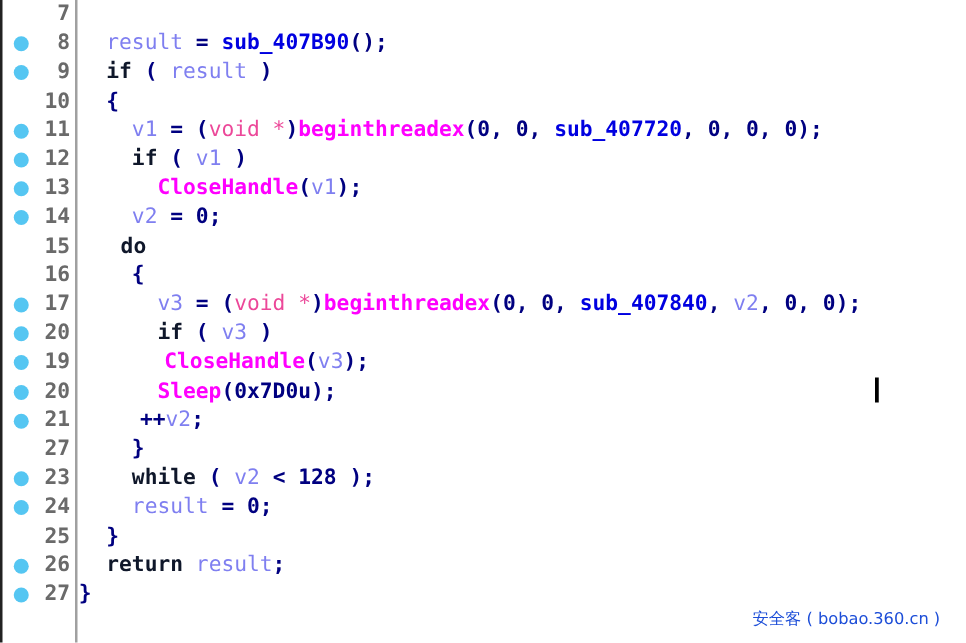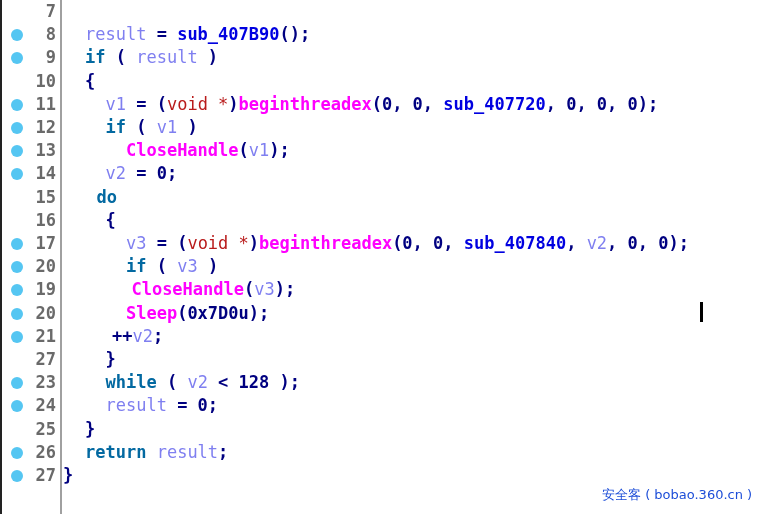--- a/index.html
+++ b/index.html
@@ -5,25 +5,25 @@
     html, body { margin: 0; padding: 0; background: #ffffff; }
     body { width: 773px; height: 514px; position: relative; overflow: hidden; }
     .left-edge { position: absolute; left: 0; top: 0; width: 2px; height: 514px; background: #222; }
     .gutter-line { position: absolute; left: 60px; top: 0; width: 2px; height: 514px; background: #a0a0a0; }
     .code-view { position: absolute; left: 0; top: 0; width: 773px; height: 514px;
       font-family: "DejaVu Sans Mono", "Liberation Mono", monospace; font-size: 17px; font-weight: bold; }
     .row { position: absolute; left: 0; height: 23px; line-height: 23px; white-space: pre; }
     .dot { position: absolute; left: 11px; top: 6px; width: 12px; height: 12px; border-radius: 50%; background: #55c6f2; }
     .lnum { position: absolute; left: 26px; width: 30px; text-align: right; color: #6a6a6a; font-weight: bold; }
     .code { position: absolute; left: 63px; }
-    .kw { color: #0369a1; }
+    .kw { color: #0f172a; }
     .var { color: #7f7ff0; font-weight: normal; }
     .fn { color: #0000e0; }
     .api { color: #ff00ff; }
-    .cast { color: #b91c1c; font-weight: normal; }
+    .cast { color: #ec4899; font-weight: normal; }
     .punc { color: #000080; }
     .caret { position: absolute; left: 700px; top: 302px; width: 3px; height: 20px; background: #000; }
     .watermark { position: absolute; left: 602px; top: 486px; font-family: "DejaVu Sans", sans-serif; font-size: 13px; color: #1d4ed8; }
   </style>
 </head>
 <body>
 
 <div class="left-edge"></div>
 <div class="gutter-line"></div>
 

